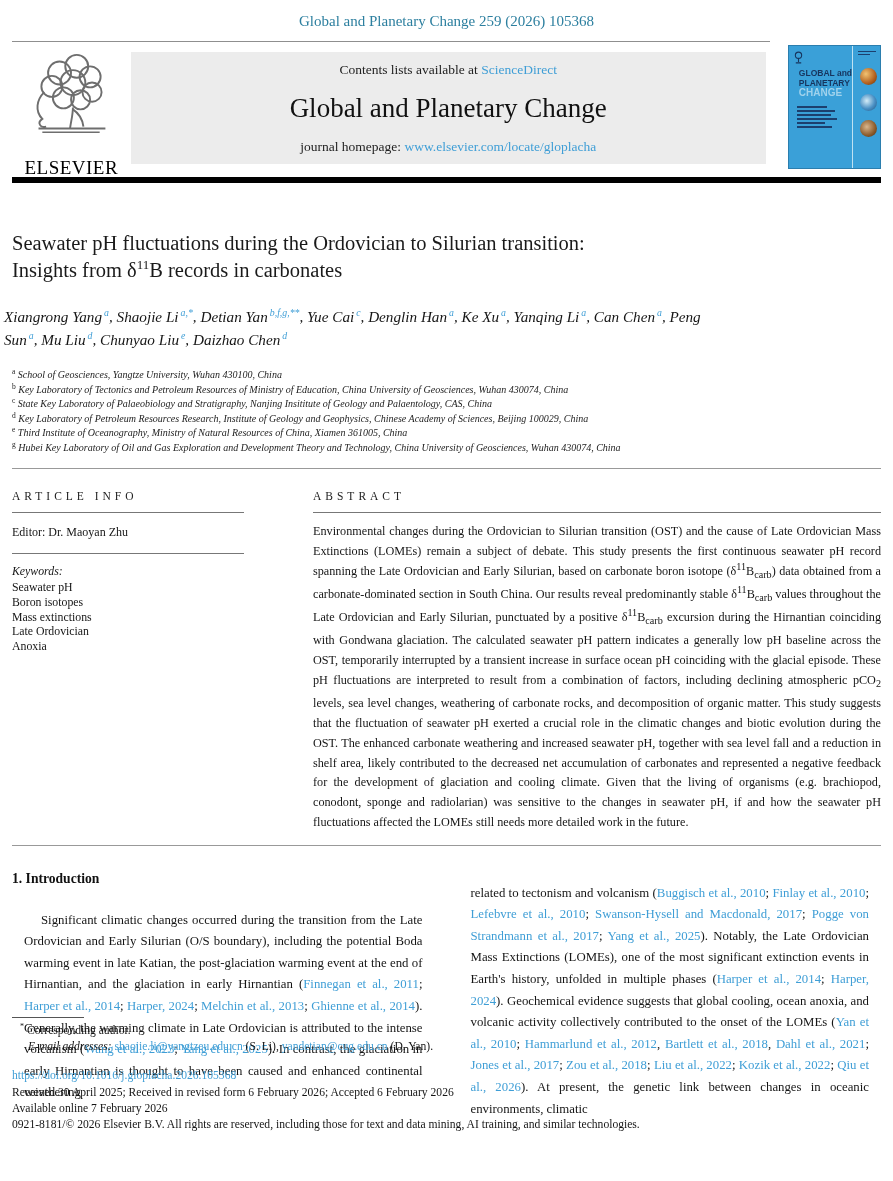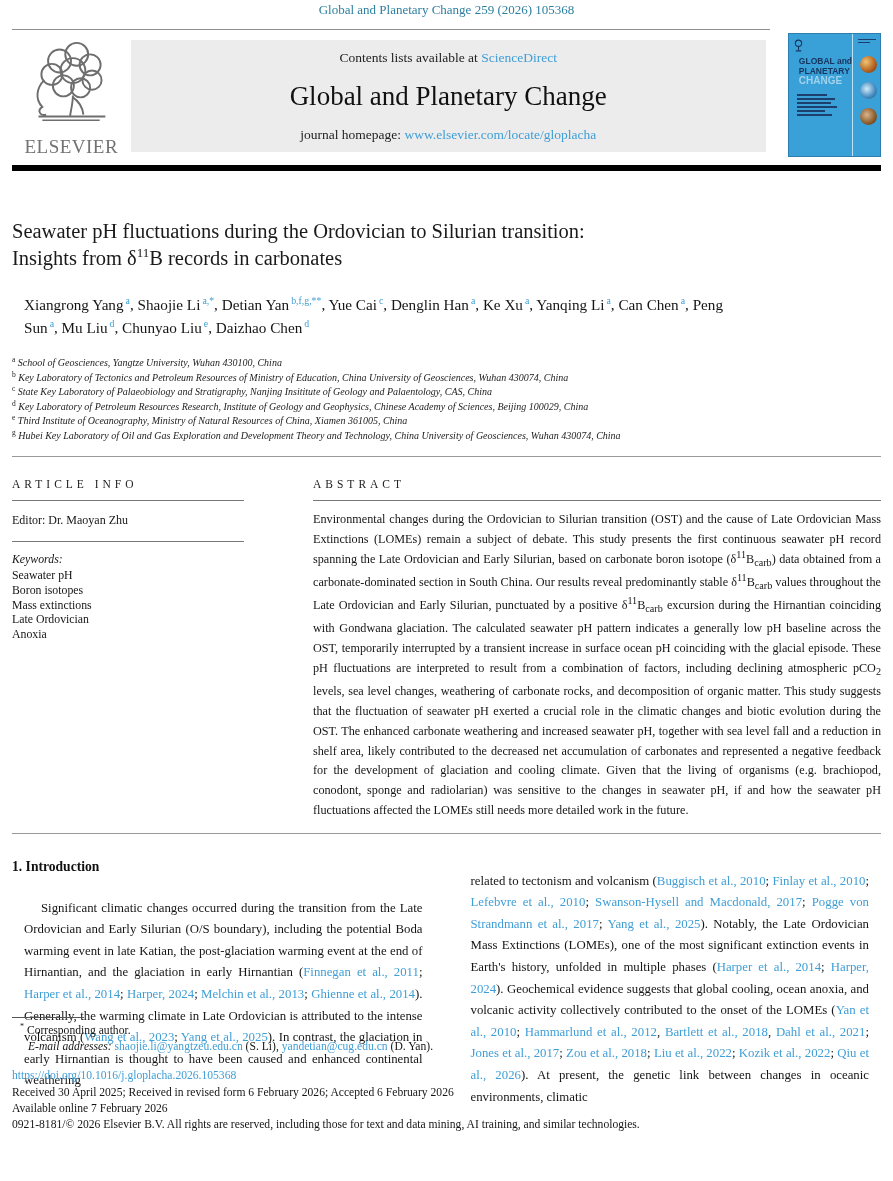--- a/index.html
+++ b/index.html
@@ -1,23 +1,23 @@
 <!DOCTYPE html>
 <html><head>
 <meta charset="utf-8">
 <style>
   html,body{margin:0;padding:0;background:#fff;}
   .page{position:relative;width:893px;height:1181px;background:#fff;overflow:hidden;
         font-family:"Liberation Serif",serif;color:#151515;}
   .link,.cite{color:#3f9ed6;text-decoration:none;cursor:pointer;}
-  .top-ref{padding-top:2px;text-align:center;font-size:13px;color:#2c7f9f;}
+  .top-ref{padding-top:13px;text-align:center;font-size:15px;color:#2c7f9f;}
   .rule-thin{margin:11px 123px 0 12px;border-top:1.5px solid #8f8f8f;}
   .masthead{margin:10px 12px 0;display:flex;height:112px;}
   .logo-col{width:121px;position:relative;text-align:center;}
-  .elsevier-text{color:#737373;font-size:19px;letter-spacing:.5px;margin-top:6px;}
+  .elsevier-text{color:#000000;font-size:19px;letter-spacing:.5px;margin-top:15px;}
   .head-box{width:632px;background:#ececec;display:flex;flex-direction:column;
             justify-content:space-between;text-align:center;padding:10px 8px 9px;}
   .contents-line,.homepage-line{font-size:13.5px;color:#222;}
   .j-title{font-size:27px;color:#111;}
   .cover{position:relative;width:93px;height:122px;margin-left:22px;margin-top:-7px;
          background:#3aa0d8;overflow:hidden;border:1px solid #2b7eae;}
   .cover-title{position:absolute;left:10px;top:23px;line-height:9.5px;}
   .ct1{font-family:"Liberation Sans",sans-serif;font-weight:bold;font-size:8.5px;color:#17355e;}
   .ct2{font-family:"Liberation Sans",sans-serif;font-weight:bold;font-size:10px;color:#9fd2ec;}
   .cover-eds{position:absolute;left:8px;top:60px;}
@@ -27,21 +27,21 @@
   .globe{width:17px;height:17px;border-radius:50%;margin-bottom:9px;}
   .g1{background:radial-gradient(circle at 35% 35%,#f2c372,#b2601e 60%,#5c2f0a);}
   .g2{background:radial-gradient(circle at 40% 40%,#d4ecf7,#4a90c4 55%,#1c507c);}
   .g3{background:radial-gradient(circle at 40% 40%,#d9b68c,#8a5a2a 60%,#4a2a10);}
   .cover-mini-tree{position:absolute;left:5px;top:5px;}
   .cover-micro{position:absolute;right:4px;top:5px;}
   .cover-micro div{height:1.2px;background:#1c3f6e;margin-bottom:1.8px;width:18px;}
   .rule-thick{margin:13px 12px 0;height:6px;background:#000;}
   .title-block{margin:47px 12px 0;font-size:20.5px;line-height:27px;color:#1a1a1a;}
   .title-block sup{font-size:13px;}
-  .authors{margin:21px 24px 0;max-width:710px;font-size:15.2px;line-height:23px;}
+  .authors{margin:21px 4px 0;max-width:710px;font-size:15.2px;line-height:23px;font-style:italic;}
   .asup{color:#3f9ed6;font-size:9.8px;margin-left:2px;}
   .affils{margin:17px 12px 0;font-size:10px;font-style:italic;line-height:14.5px;color:#222;}
   .affil sup{font-size:7.5px;font-style:normal;}
   .rule-mid{margin:13px 12px 0;border-top:1px solid #999;}
   .info-abs{margin:0 12px;display:flex;padding-top:21px;gap:27px;}
   .info-col{width:232px;margin-right:42px;flex-shrink:0;}
   .abs-col{flex:1;}
   .sec-head{font-size:11.5px;letter-spacing:4px;color:#222;}
   .head-rule{border-top:1px solid #777;margin:10px 0 0;}
   .editor{font-size:12px;margin:12px 0 13px;}

